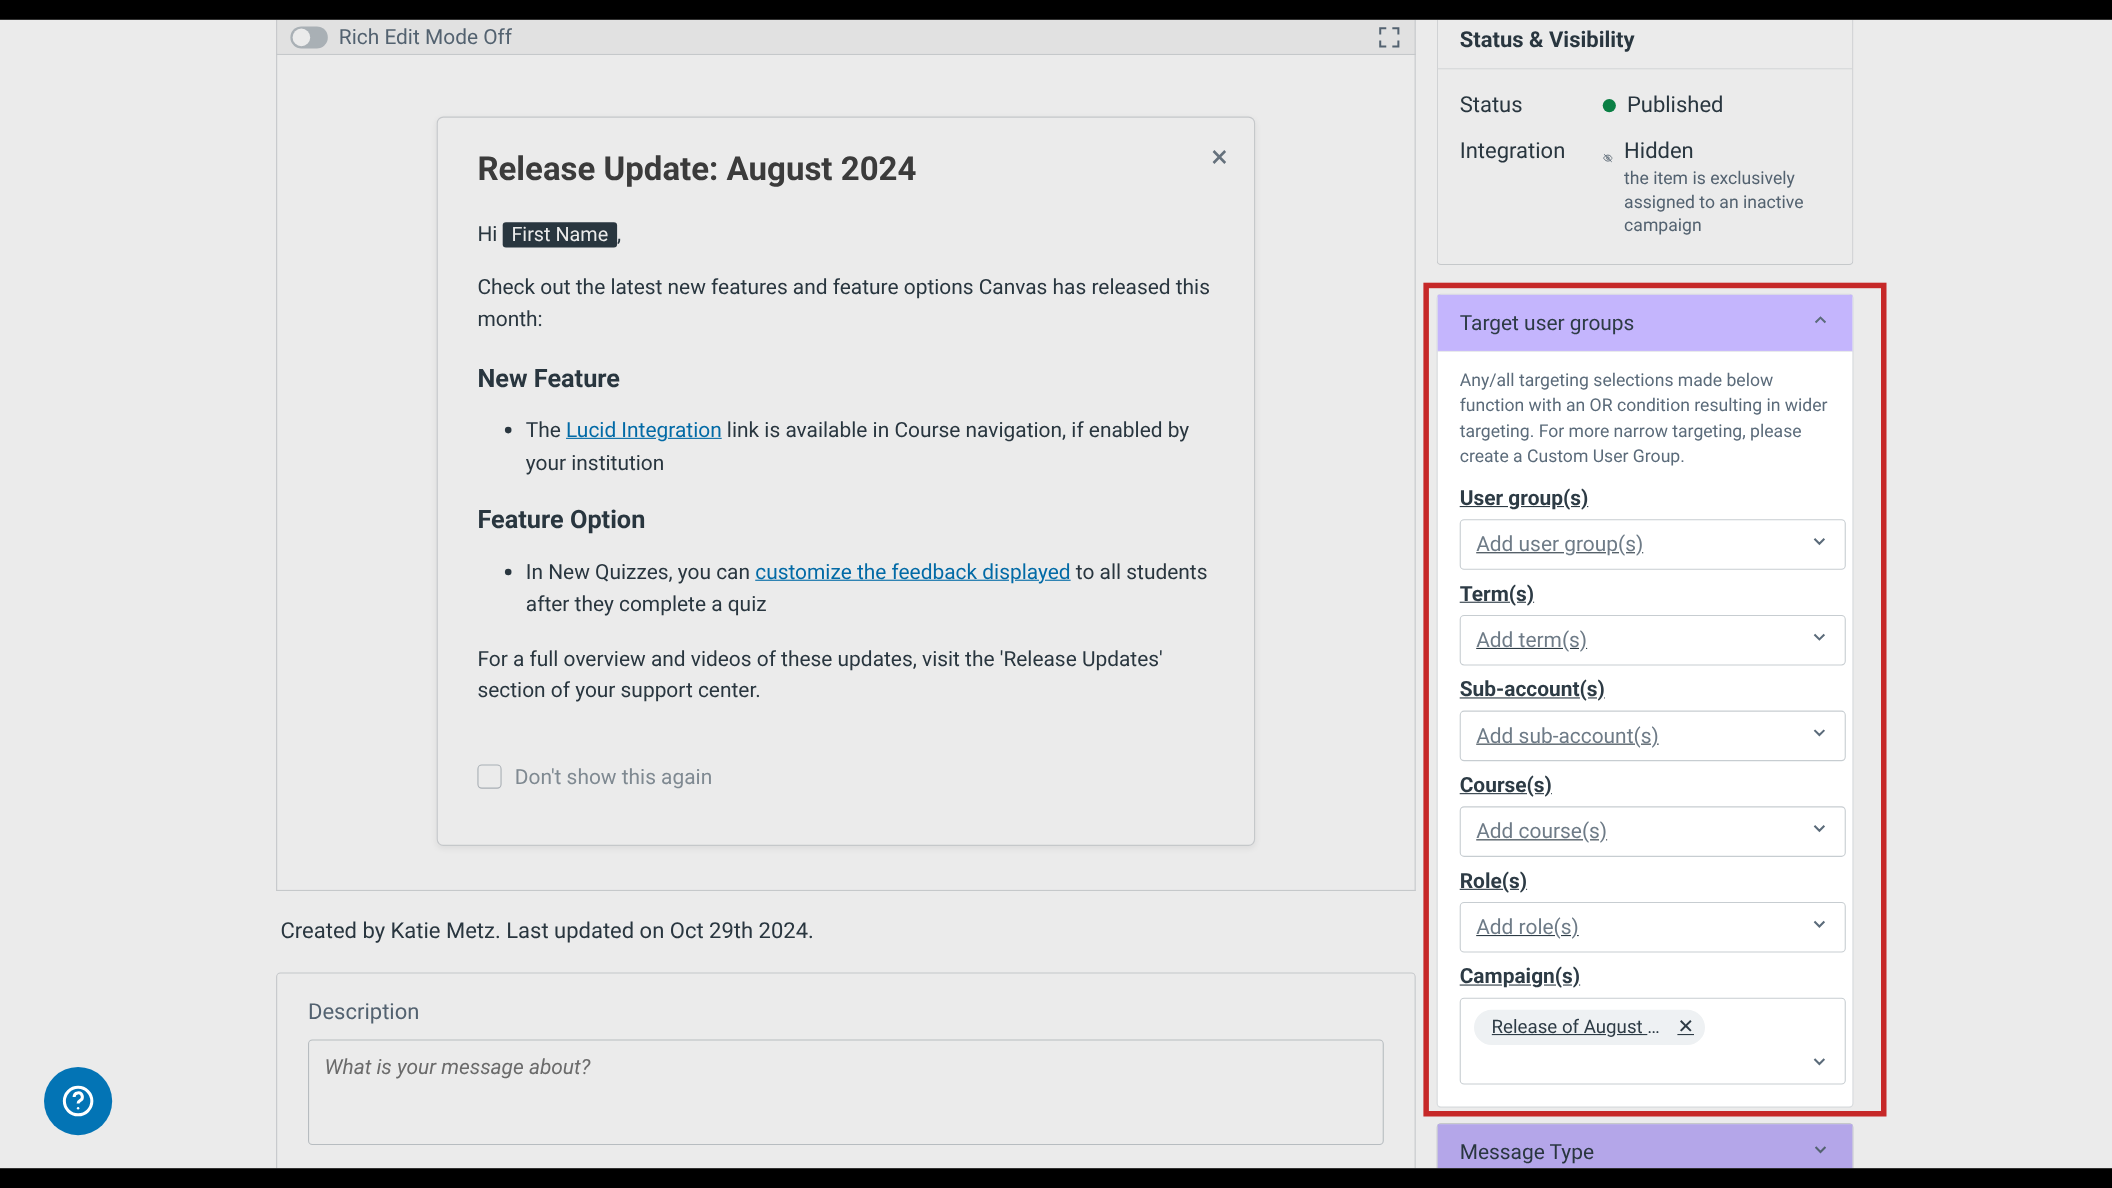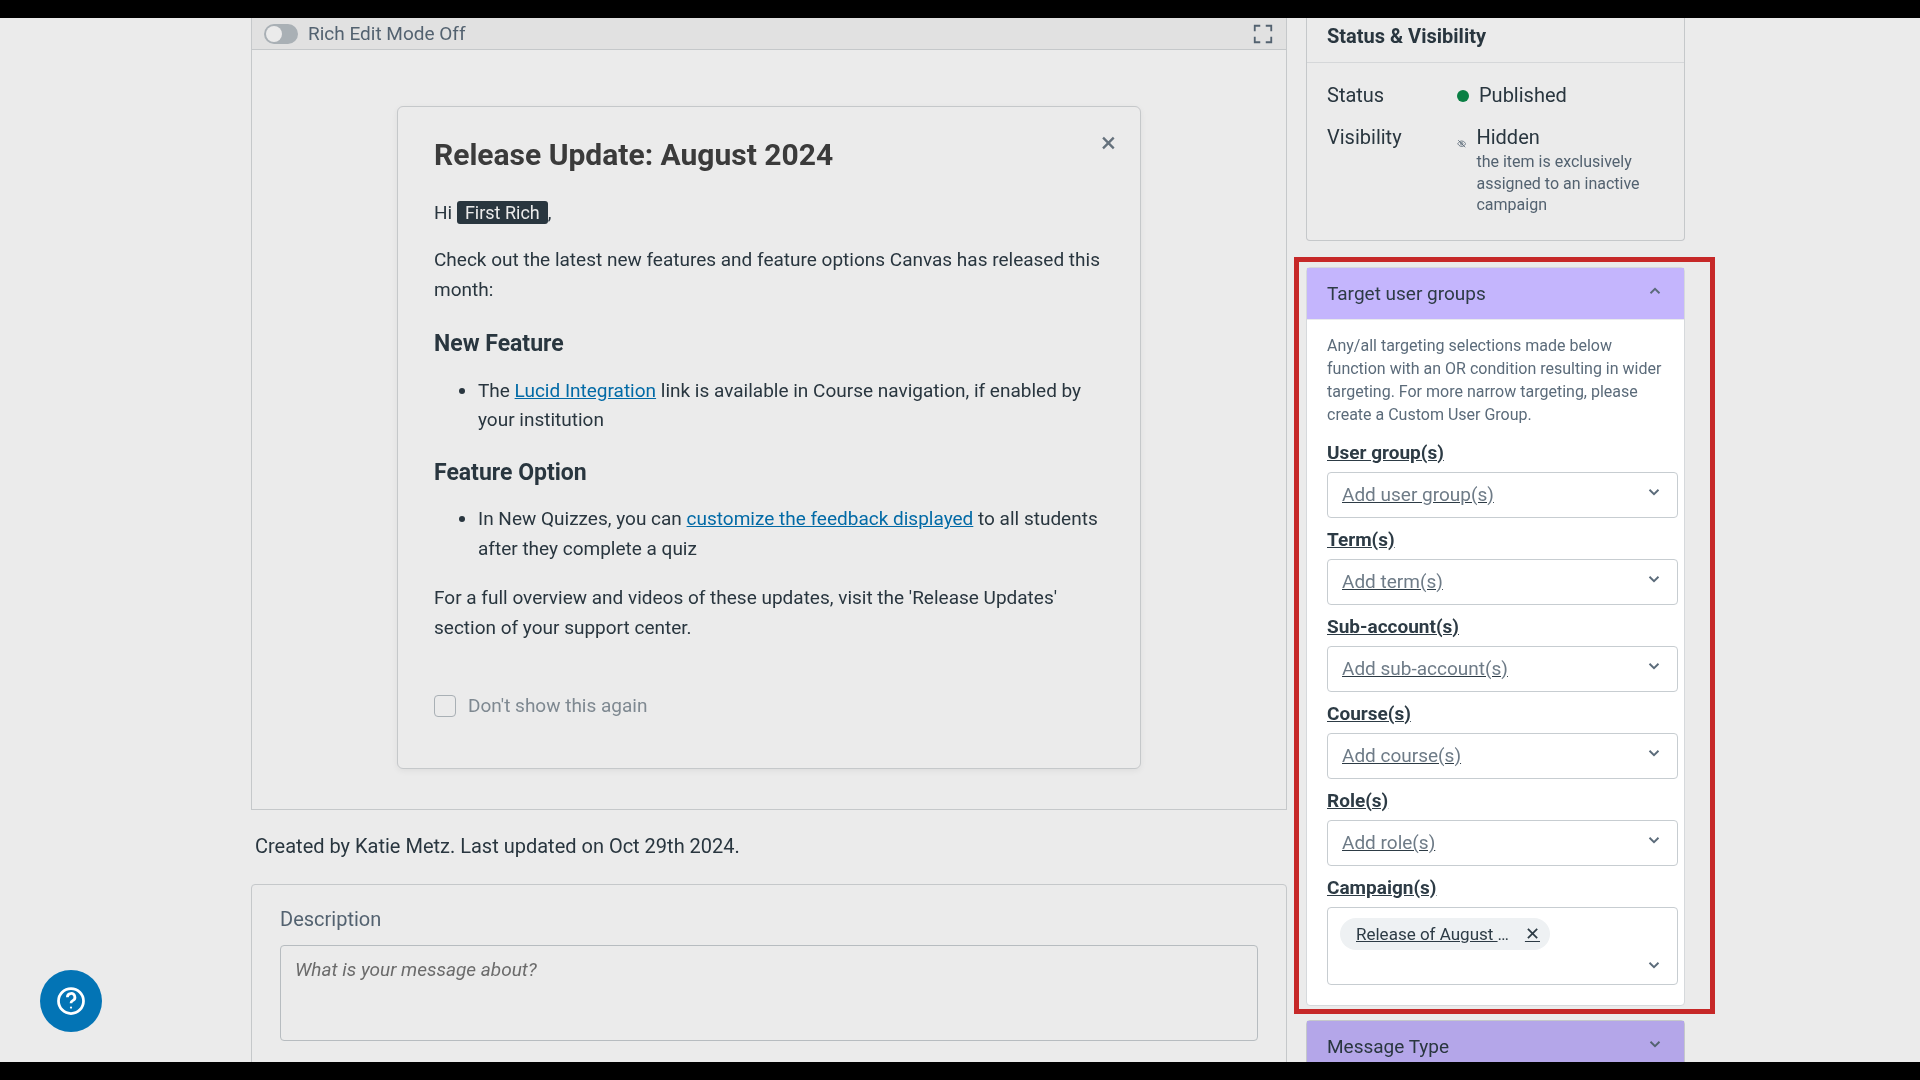--- a/index.html
+++ b/index.html
@@ -101,21 +101,21 @@
           </svg>
       </span>
     </div>
 
     <div class="preview-area">
       <div class="modal">
         <span class="close">×</span>
         <h2>Release Update: August 2024</h2>
 
         <p class="greeting">
-          <span>Hi </span><span class="token">First Rich</span><span>,</span>
+          <span>Hi </span><span class="token">First Name</span><span>,</span>
         </p>
 
         <p class="intro">Check out the latest new features and feature options Canvas has released this month:</p>
 
         <p class="subhead">New Feature</p>
         <ul>
           <li>
             <span>The </span><a href="#">Lucid Integration</a><span> link is available in Course navigation, if enabled by your institution</span>
           </li>
         </ul>
@@ -151,21 +151,21 @@
       </div>
       <div class="panel-body">
         <div class="sv-row">
           <div class="k">Status</div>
           <div class="v">
             <span class="status-dot"></span>
             <span>Published</span>
           </div>
         </div>
         <div class="sv-row" style="margin-bottom:4px;">
-          <div class="k">Visibility</div>
+          <div class="k">Integration</div>
           <div class="v">
             <span class="eye-off">
               <svg viewBox="0 0 24 24" fill="none" stroke="#5b6b7a" stroke-width="2">
                   <path d="M2 12s3.5-7 10-7 10 7 10 7-3.5 7-10 7S2 12 2 12z"></path>
                   <circle cx="12" cy="12" r="3"></circle>
                   <line x1="3" y1="3" x2="21" y2="21"></line>
                 </svg>
             </span>
             <div>
               <div>Hidden</div>

